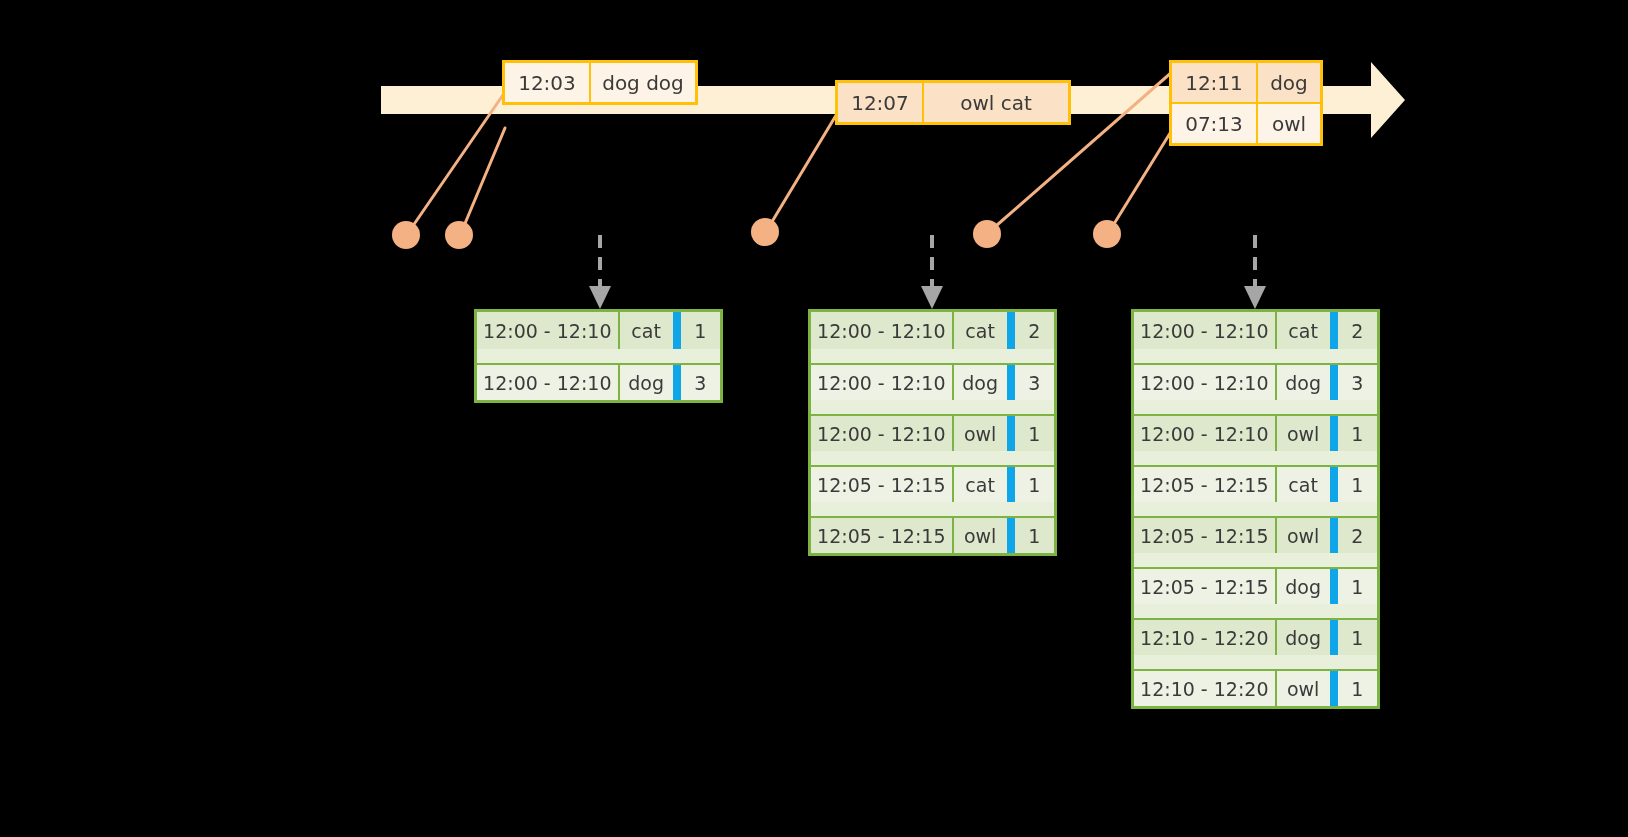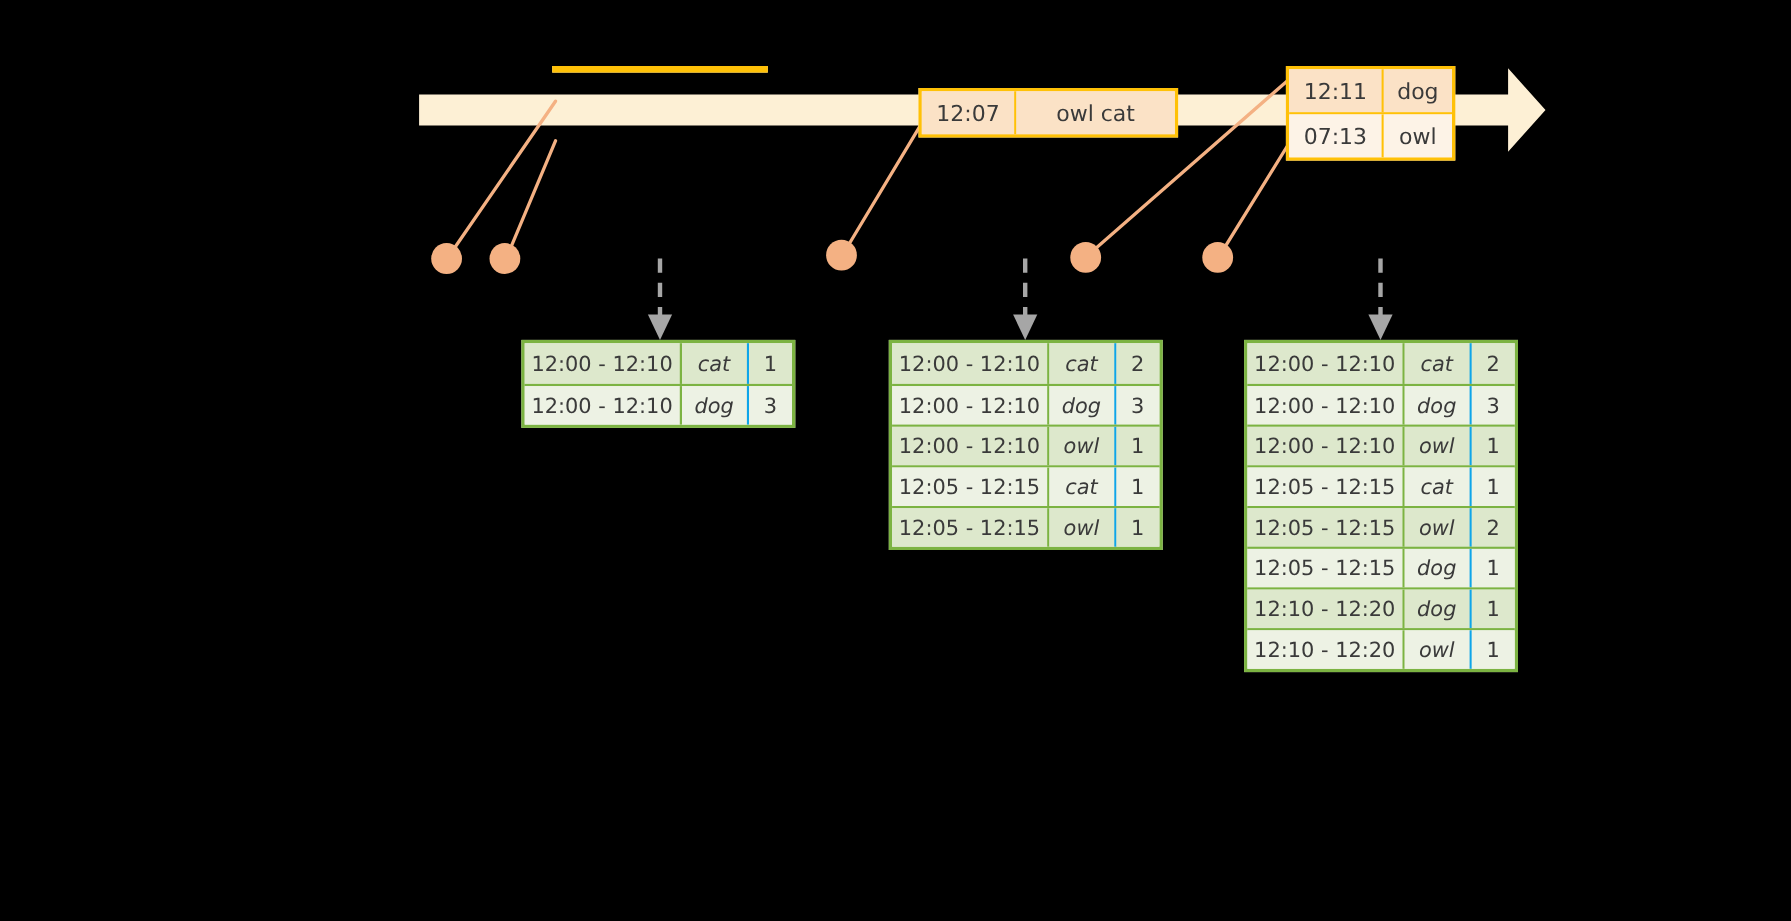--- a/index.html
+++ b/index.html
@@ -67,20 +67,21 @@
   }
 
   
   .result-table {
     position: absolute;
     border: 3px solid #7CB342;
     box-sizing: border-box;
     background: #E8F0DC;
     display: flex;
     flex-direction: column;
+    gap: 14px;
   }
   .res-row {
     display: flex;
     flex-direction: row;
     height: 37px;
     box-sizing: border-box;
   }
   .res-row + .res-row {
     border-top: 2px solid #7CB342;
   }
@@ -94,22 +95,21 @@
     background: #DDE8CC;
   }
   .res-row.light .res-cell {
     background: #EDF2E4;
   }
   .res-win {
     border-right: 2px solid #7CB342;
   }
   .res-key {
     width: 62px;
-    border-right: 2px solid #0ea5e9;
-    font-style: italic;
+    border-right: 8px solid #0ea5e9;
   }
   .res-cnt {
     width: 40px;
   }
 </style>
 </head>
 <body>
 
 <div id="stage">
 
@@ -141,20 +141,24 @@
       <line x1="1255" y1="235" x2="1255" y2="288" stroke-dasharray="13 9"></line>
     </g>
     <g fill="#A6A6A6">
       <polygon points="589,286 611,286 600,309"></polygon>
       <polygon points="921,286 943,286 932,309"></polygon>
       <polygon points="1244,286 1266,286 1255,309"></polygon>
     </g>
   </svg>
 
   <div class="event-box" style="left:502px; top:60px; width:196px;">
+    <div class="event-row alt">
+      <div class="ev-time">12:03</div>
+      <div class="ev-val">dog dog</div>
+    </div>
   </div>
 
   <div class="event-box" style="left:835px; top:80px; width:236px;">
     <div class="event-row">
       <div class="ev-time">12:07</div>
       <div class="ev-val">owl cat</div>
     </div>
   </div>
 
   <div class="event-box" style="left:1169px; top:60px; width:154px;">

